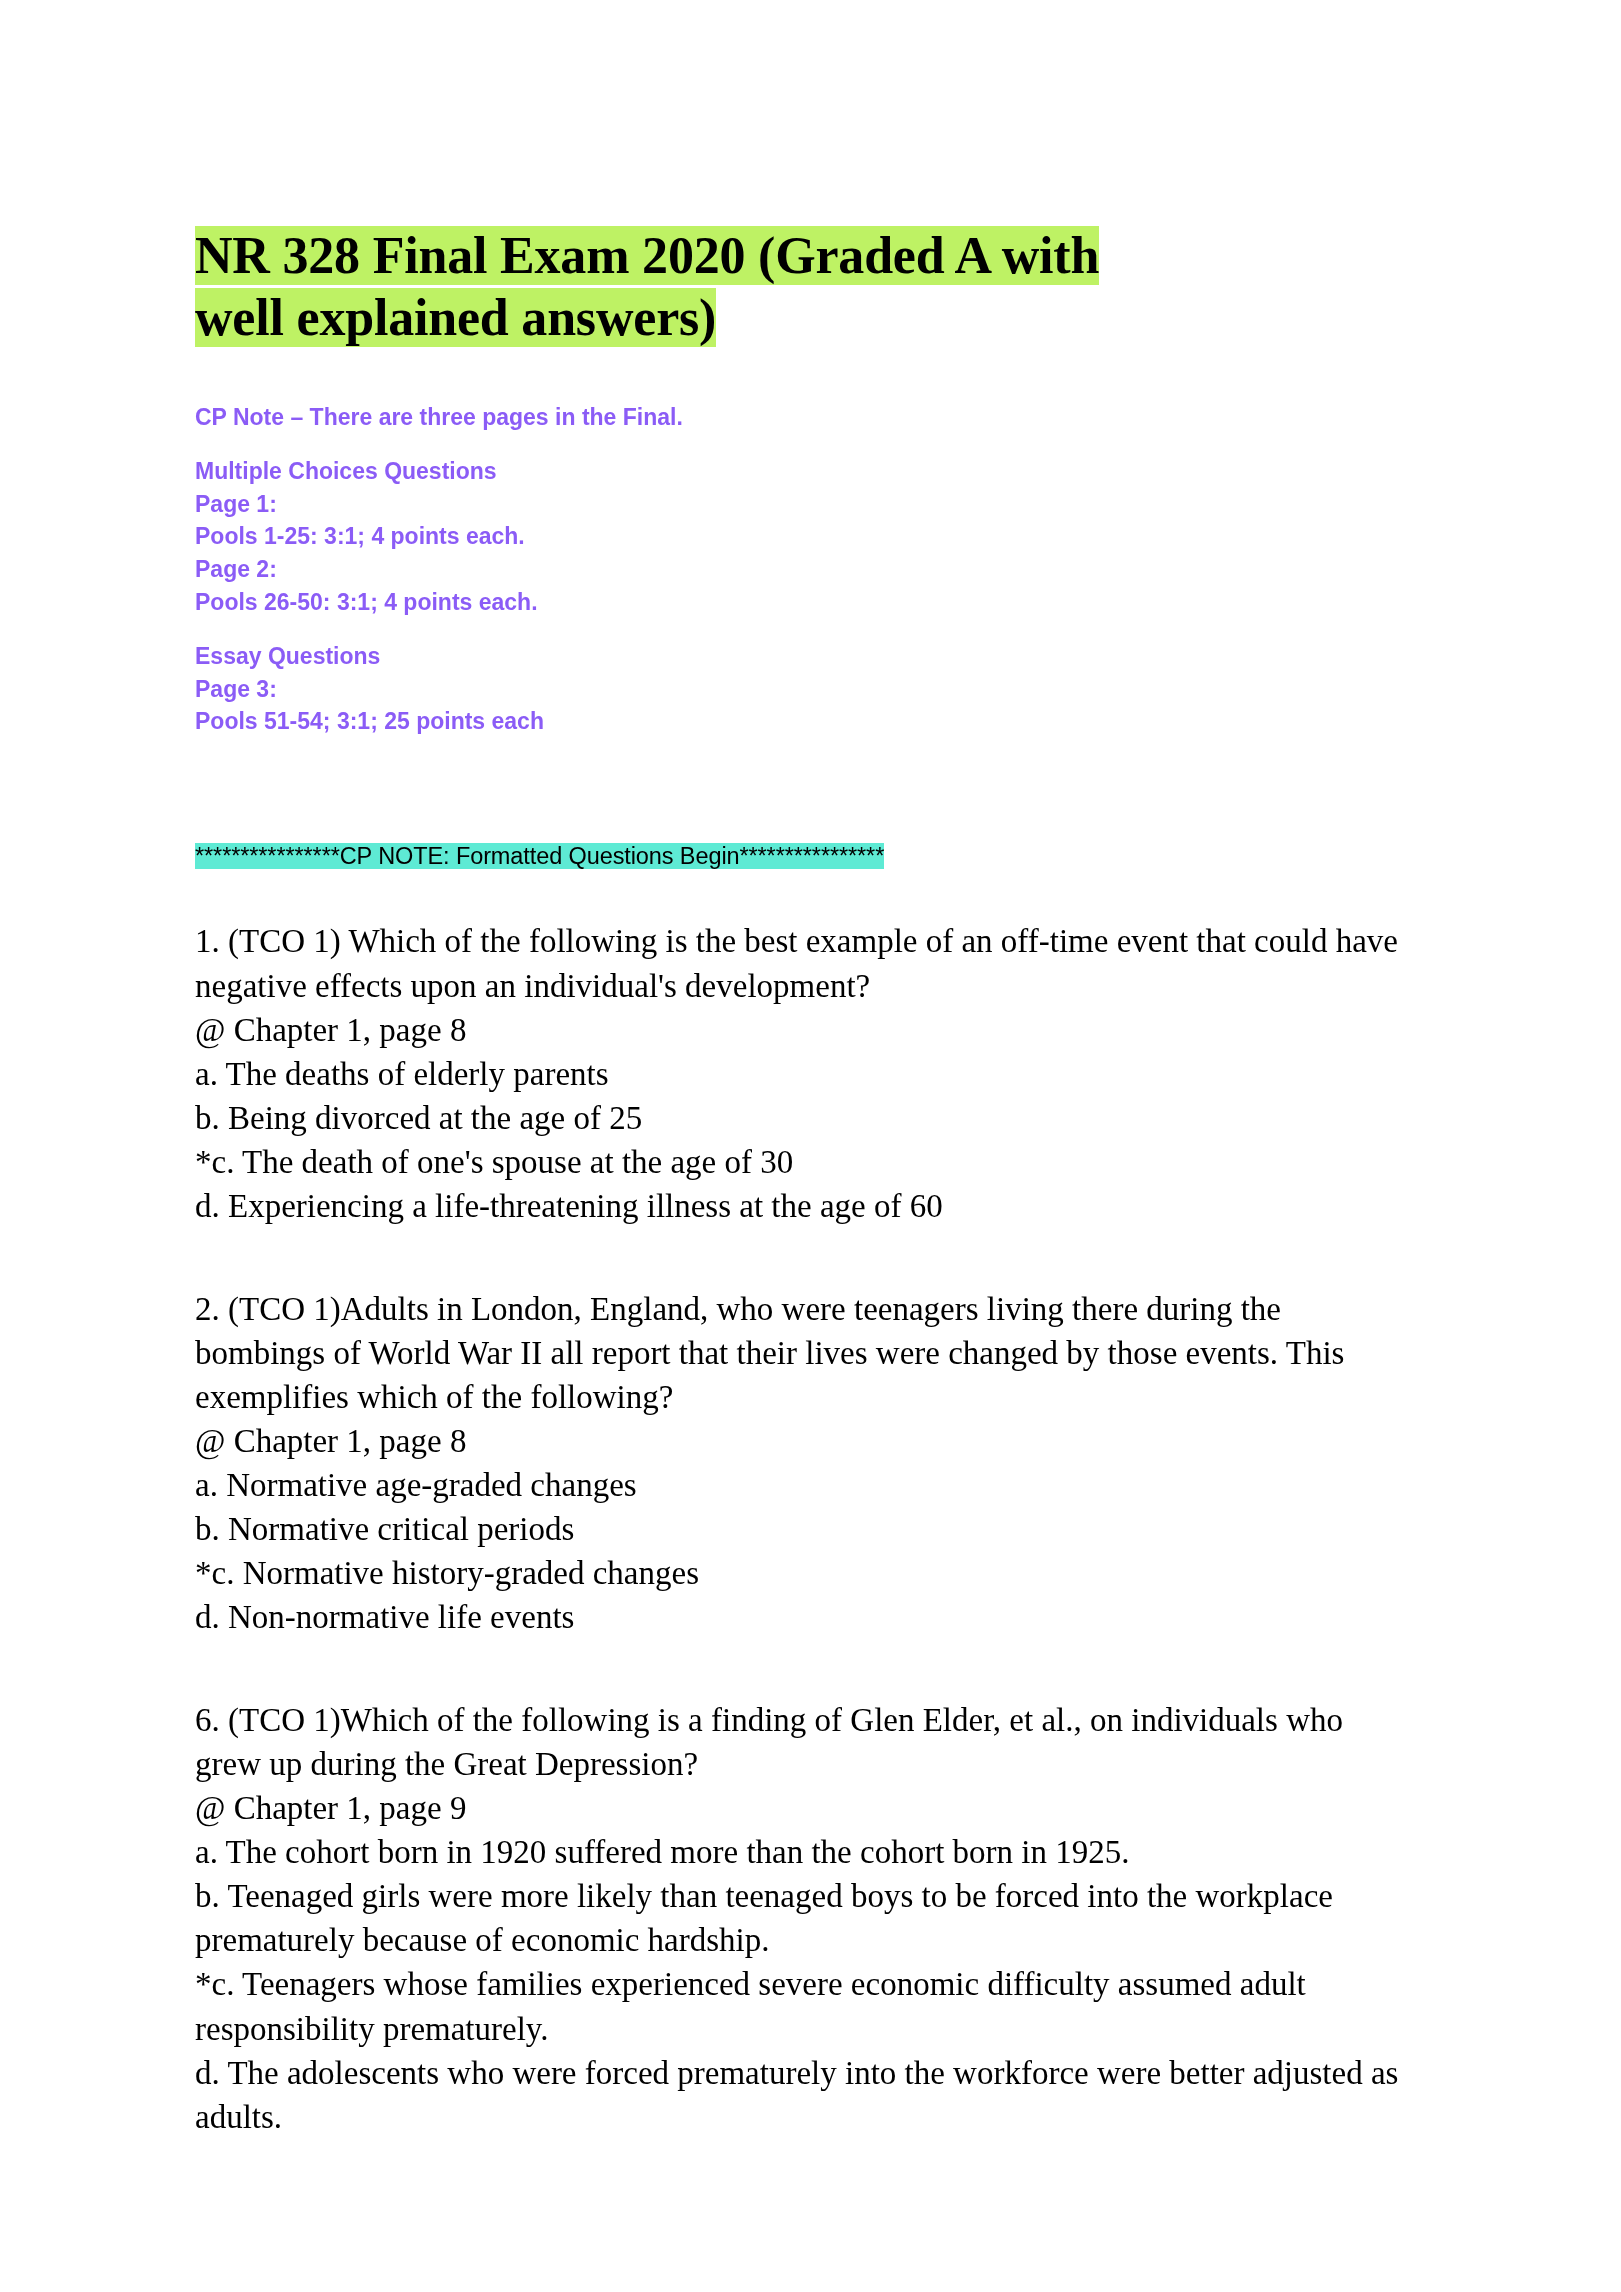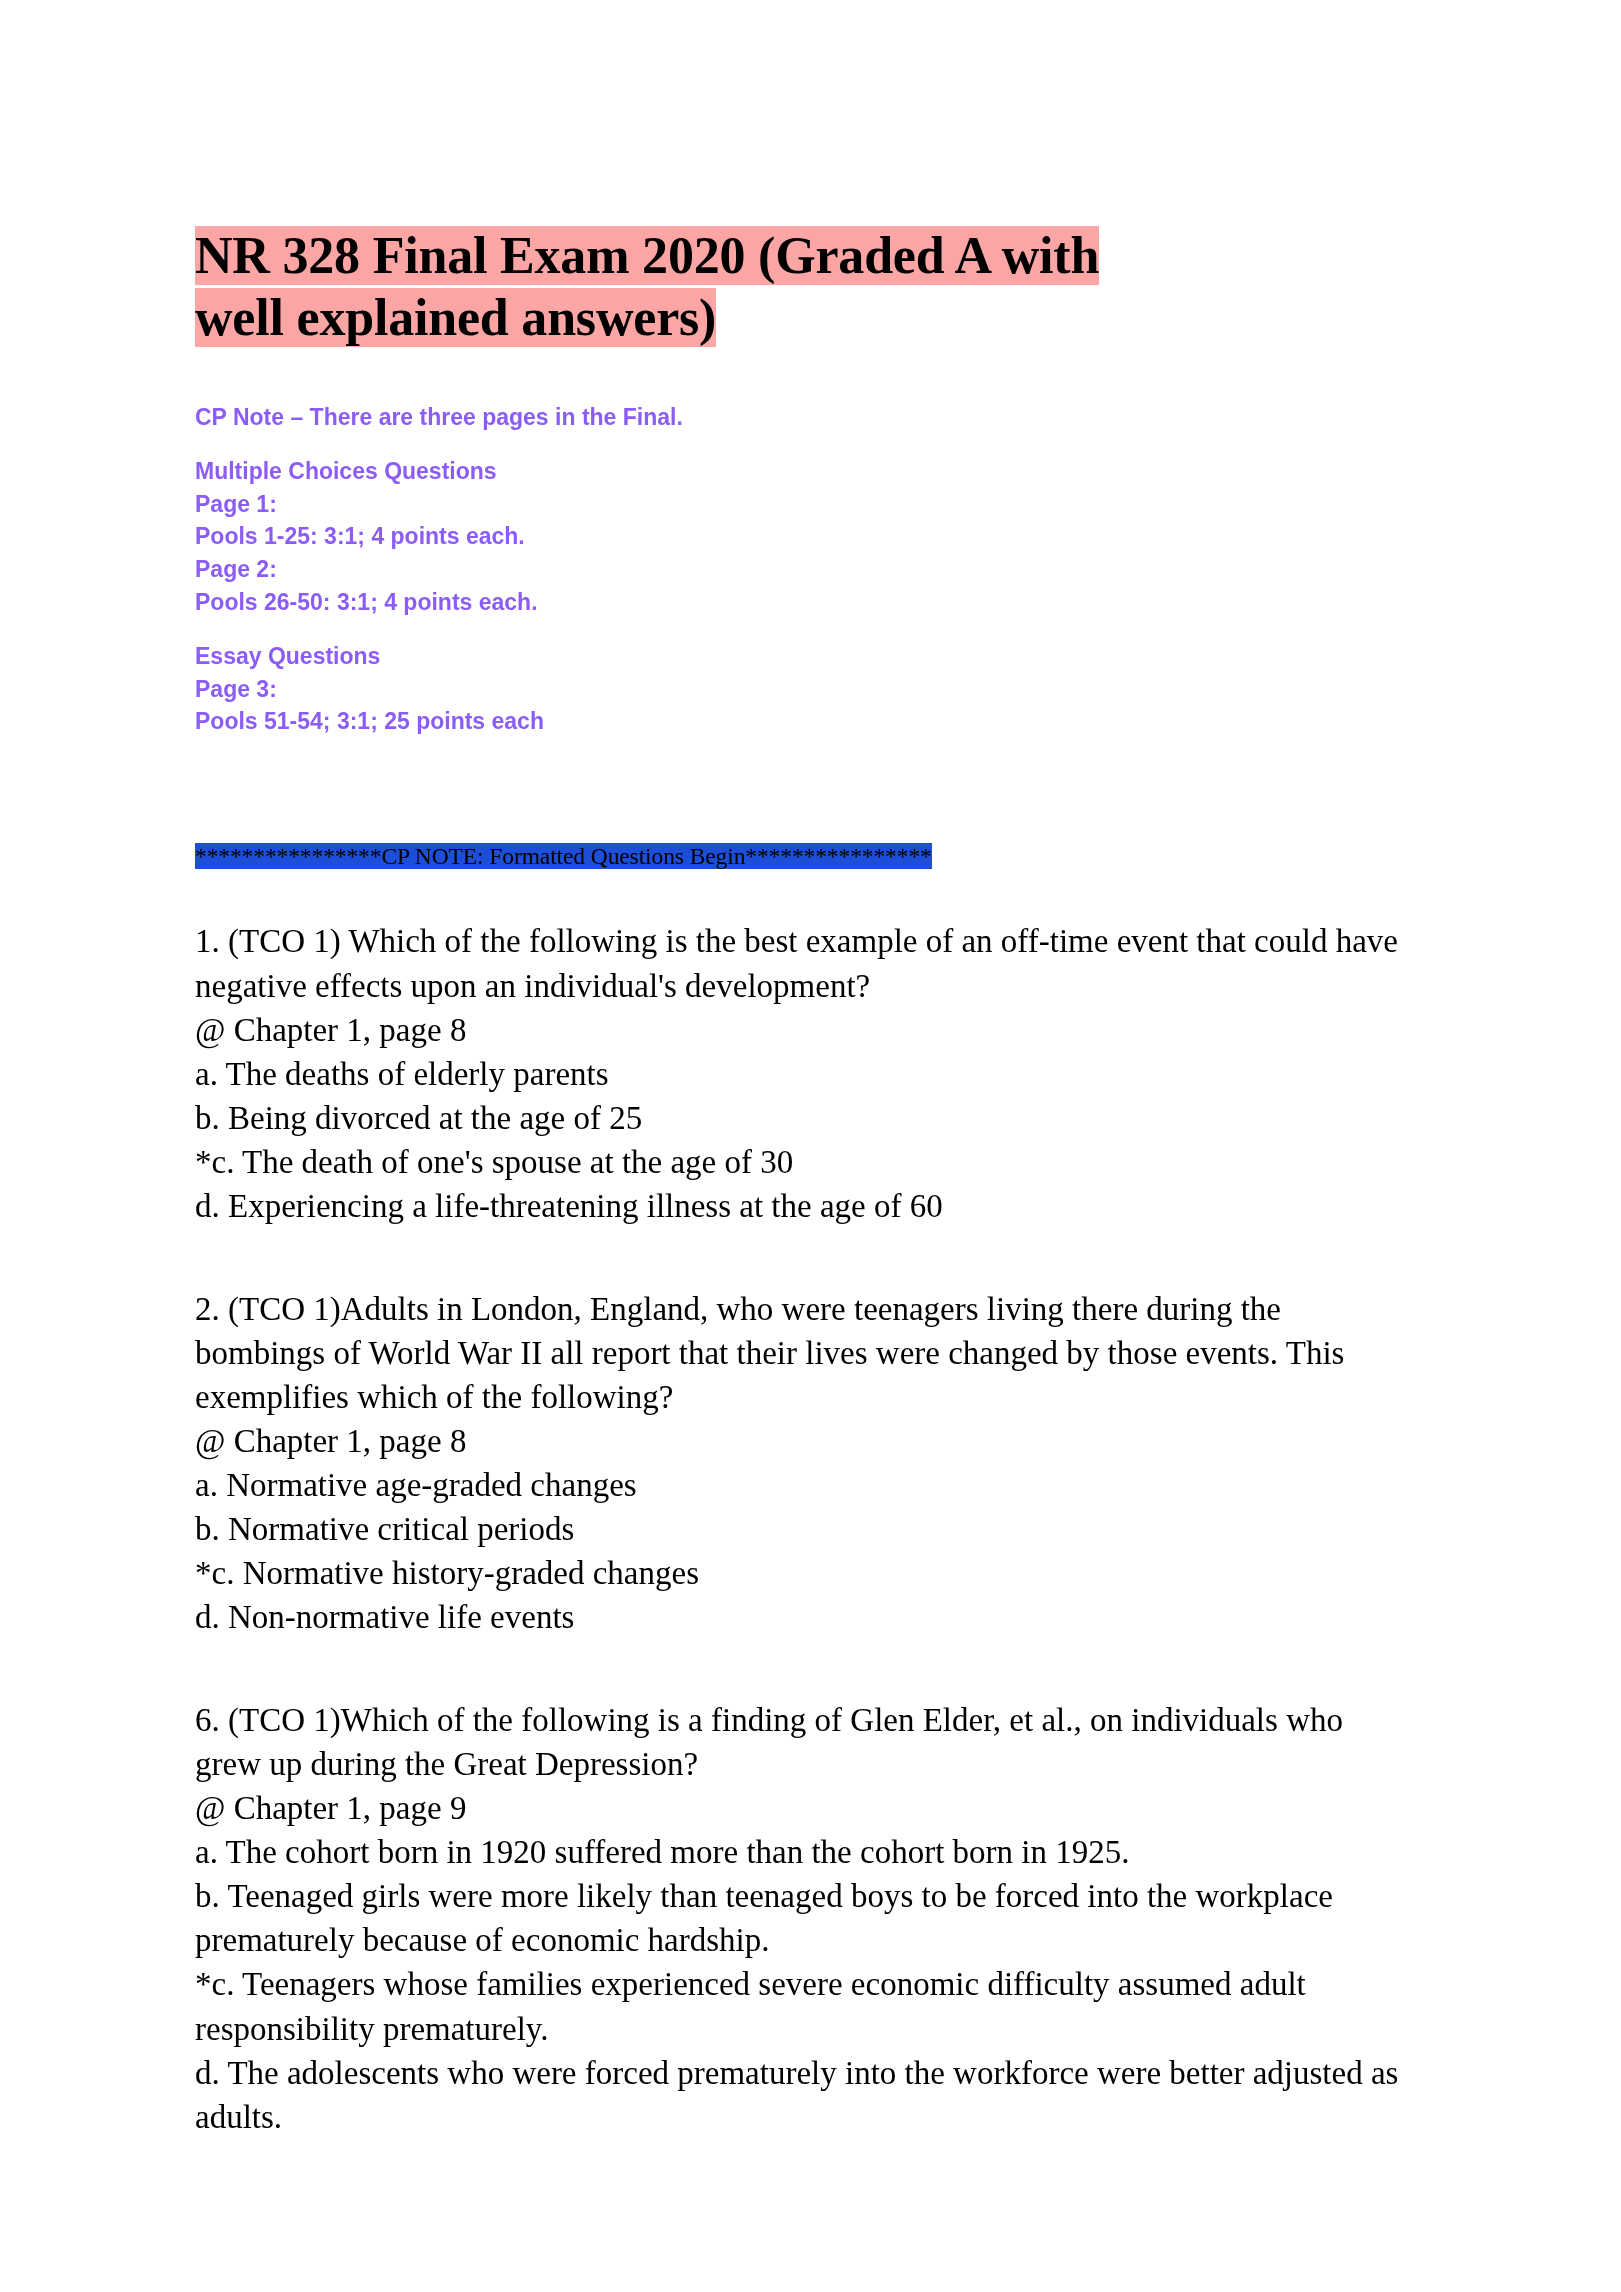--- a/index.html
+++ b/index.html
@@ -35,21 +35,21 @@
   
   .doc-title {
     font-family: "Liberation Serif", "DejaVu Serif", serif;
     font-weight: bold;
     font-size: 52px;
     line-height: 1.20;
     margin: 0;
     letter-spacing: -0.2px;
   }
   .doc-title .hl {
-    background-color: #fca5a5;
+    background-color: #bef264;
     box-decoration-break: clone;
     -webkit-box-decoration-break: clone;
     padding: 0.02em 0;
   }
 
   
   .red-block {
     font-family: "Liberation Sans", "DejaVu Sans", sans-serif;
     color: #8b5cf6;
     font-weight: bold;
@@ -62,25 +62,25 @@
     height: 21.6px;
   }
   .red-line { display: block; white-space: pre; }
 
   
   .cp-note-wrap {
     margin: 0;
     font-size: 0;
   }
   .cp-note {
-    font-family: Liberation Serif, serif;
+    font-family: Liberation Sans, sans-serif;
     font-size: 23.5px;
     line-height: 1.32;
     color: #000000;
-    background-color: #1d4ed8;
+    background-color: #5eead4;
     letter-spacing: -0.1px;
     white-space: pre;
     display: inline;
   }
 
   
   .question {
     font-family: "Liberation Serif", "DejaVu Serif", serif;
     font-size: 33px;
     line-height: 1.335;

